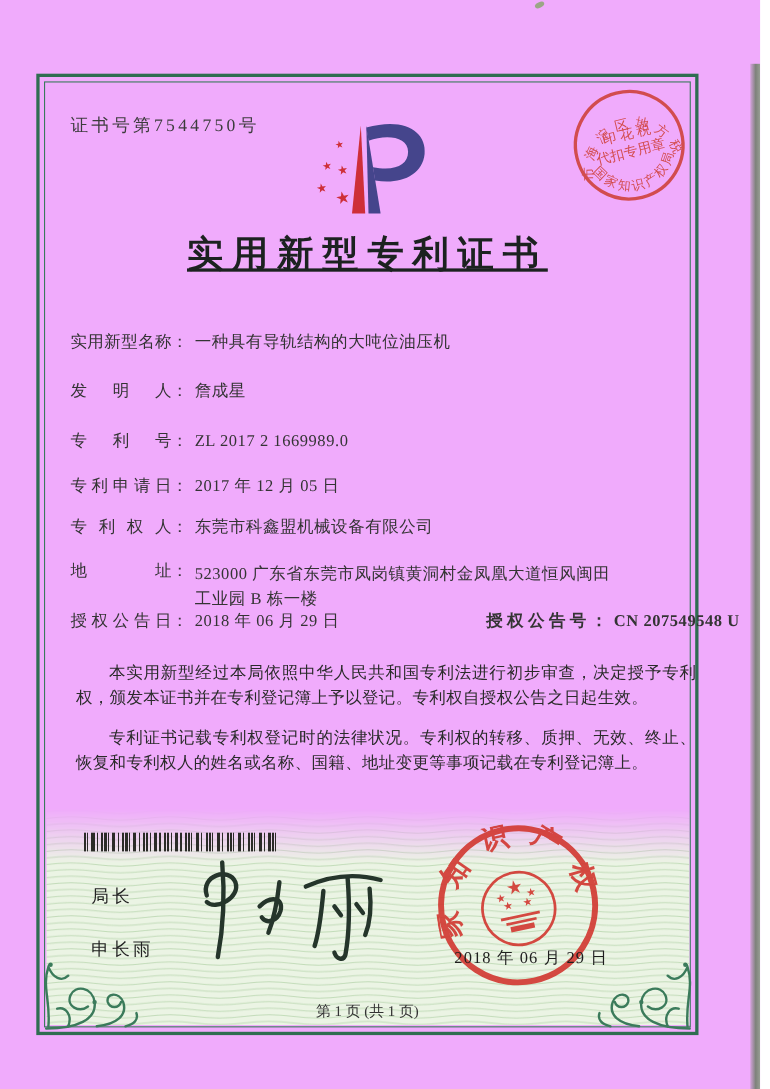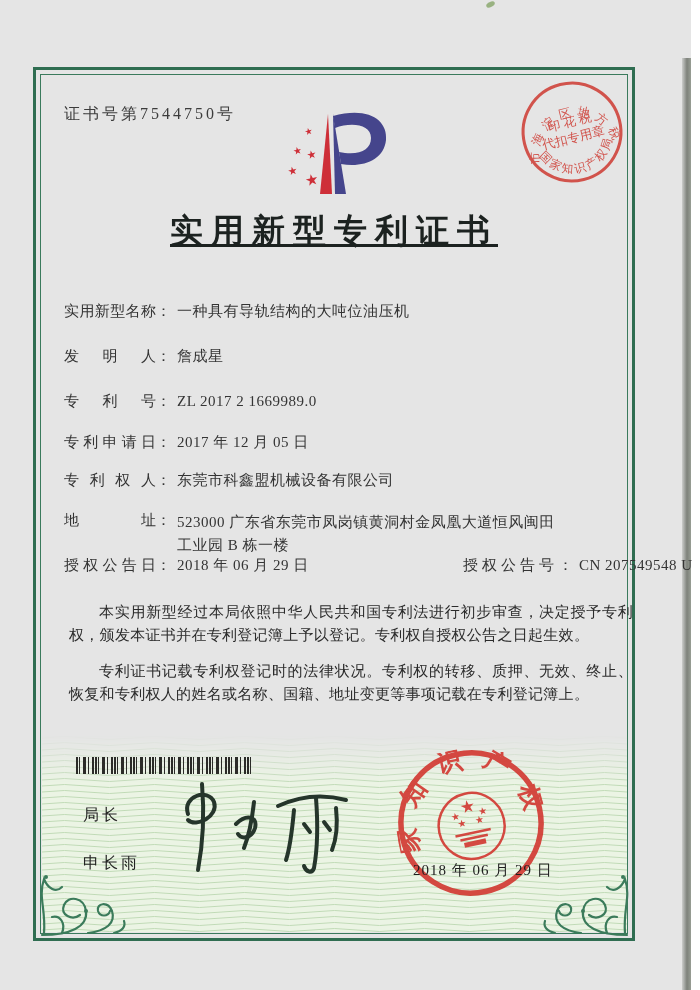--- a/index.html
+++ b/index.html
@@ -1,16 +1,16 @@
 <!DOCTYPE html>
 <html><head>
 <meta charset="utf-8">
 <style>
   html,body{margin:0;padding:0;background:#ffffff;}
-  .page{position:relative;width:700px;height:990px;background:#e5e5e5;overflow:hidden;
+  .page{position:relative;width:700px;height:990px;background:#f0abfc;overflow:hidden;
         font-family:"Liberation Serif","DejaVu Serif",serif;color:#2e2e2e;}
   
   .scan-edge{position:absolute;left:682px;top:58px;width:9px;height:932px;
              background:linear-gradient(to right,rgba(130,135,128,.25),#7e827b 55%,#989e94);}
   .beyond-edge{position:absolute;left:691px;top:0;width:9px;height:990px;background:#ffffff;}
   .speck{position:absolute;left:486px;top:2px;width:9px;height:5px;background:#86a568;opacity:.8;
          border-radius:50%;transform:rotate(-25deg);}
   
   .frame-outer{position:absolute;left:33px;top:67px;width:596px;height:868px;border:3px solid #2f6d51;}
   .frame-inner{position:absolute;inset:4px;border:1px solid #3a7a5c;}
@@ -26,21 +26,21 @@
   .cert-no{position:absolute;left:64px;top:104px;font-size:16px;letter-spacing:3px;color:#3c3c3c;}
   .logo{position:absolute;left:283px;top:102px;}
   .tax-stamp{position:absolute;left:516px;top:76px;opacity:.88;transform:rotate(-14deg);}
   .title{position:absolute;left:33px;top:209px;width:602px;text-align:center;font-size:33px;
          font-weight:700;letter-spacing:8px;color:#1c2220;text-decoration:underline;}
   .row{position:absolute;left:64px;font-size:15px;line-height:19px;color:#343434;white-space:nowrap;}
   .row .lbl{display:inline-block;width:92px;text-align:justify;text-align-last:justify;vertical-align:top;}
   .row .val{margin-left:6px;letter-spacing:.5px;}
   .addr-lines{display:inline-block;vertical-align:top;margin-left:6px;white-space:normal;
               width:440px;line-height:23px;letter-spacing:.5px;}
-  .grant-no{position:absolute;left:399px;top:0;}
+  .grant-no{position:absolute;left:378px;top:0;font-weight:bold;}
   .grant-no .lbl2{letter-spacing:4px;}
   .paras{position:absolute;left:57px;top:589px;width:588px;font-size:15px;line-height:23.4px;
          text-align:justify;color:#2b2b2b;letter-spacing:.3px;}
   .paras p{margin:12px;text-indent:2em;}
   .barcode{position:absolute;left:76px;top:757px;width:177px;height:17px;
            background:repeating-linear-gradient(90deg,#2b2b28 0 2px,transparent 2px 3px,
            #2b2b28 3px 4px,transparent 4px 7px,#2b2b28 7px 10px,transparent 10px 12px,
            #2b2b28 12px 13px,transparent 13px 16px,#2b2b28 16px 18px,transparent 18px 19px);}
   .signer{position:absolute;left:83px;font-size:16px;letter-spacing:3px;color:#222;}
   .signer.t1{top:805px;} .signer.t2{top:838px;margin-top:15px;}
@@ -200,14 +200,15 @@
       <g stroke="#d23730" stroke-width="2.5" fill="#d23730">
         <path d="M 57,85 L 93,85" fill="none"></path>
         <path d="M 61,90 L 89,90" fill="none"></path>
         <rect x="64" y="93" width="22" height="5" stroke="none"></rect>
       </g>
     </g>
   </svg>
 
   <div class="seal-date">2018 年 06 月 29 日</div>
 
+  <div class="footer">第 1 页 (共 1 页)</div>
 
 </div>
 
 </body></html>

